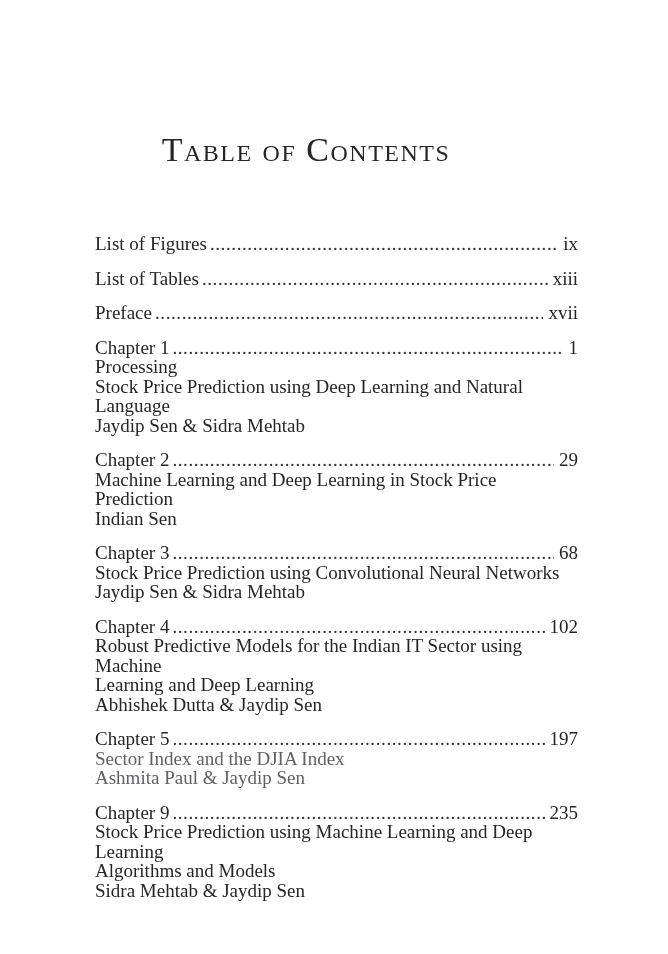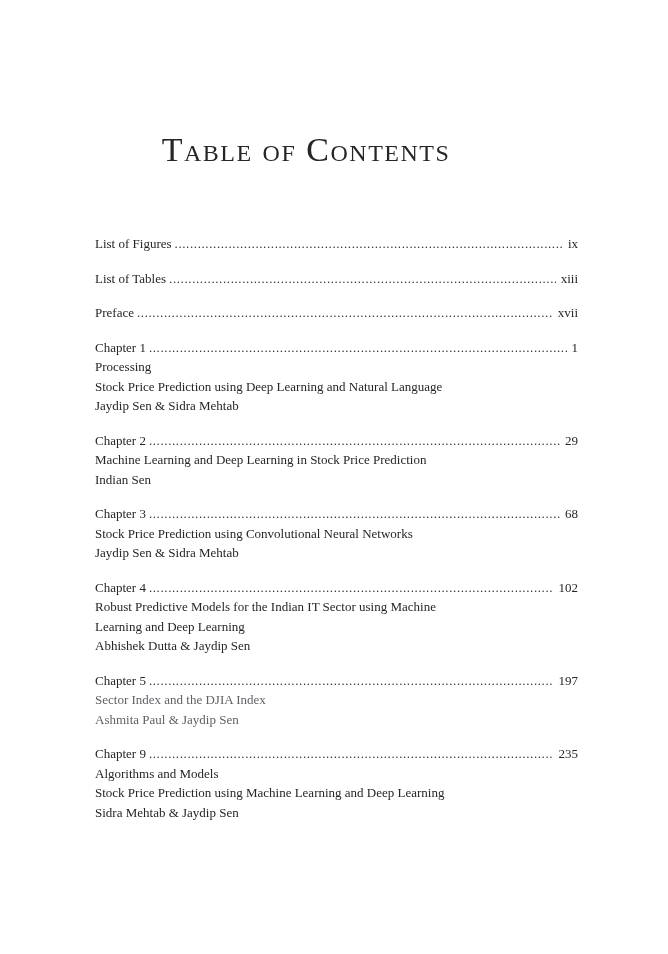--- a/index.html
+++ b/index.html
@@ -23,21 +23,21 @@
     font-weight: normal;
     font-variant: small-caps;
     letter-spacing: 1.5px;
     color: var(--text, #262626);
   }
   .content {
     position: absolute;
     top: 234px;
     left: 95px;
     width: 483px;
-    font-size: 13px;
+    font-size: 19px;
     line-height: 19.5px;
   }
   .block + .block { margin-top: 15px; justify-content: center; }
   .row {
     display: flex;
     align-items: baseline;
     width: 100%;
   }
   .row .label { white-space: nowrap; }
   .leader {
@@ -130,19 +130,19 @@
       <div class="line muted">Sector Index and the DJIA Index</div>
       <div class="line muted">Ashmita Paul &amp; Jaydip Sen</div>
     </div>
 
     <div class="block">
       <div class="row">
         <span class="label">Chapter 9</span>
         <span class="leader">........................................................................................................................................................................................................</span>
         <span class="page-num">235</span>
       </div>
+      <div class="line">Stock Price Prediction using Machine Learning and Deep Learning</div>
       <div class="line">Algorithms and Models</div>
-      <div class="line">Stock Price Prediction using Machine Learning and Deep Learning</div>
       <div class="line">Sidra Mehtab &amp; Jaydip Sen</div>
     </div>
 
   </div>
 </div>
 
 </body></html>

